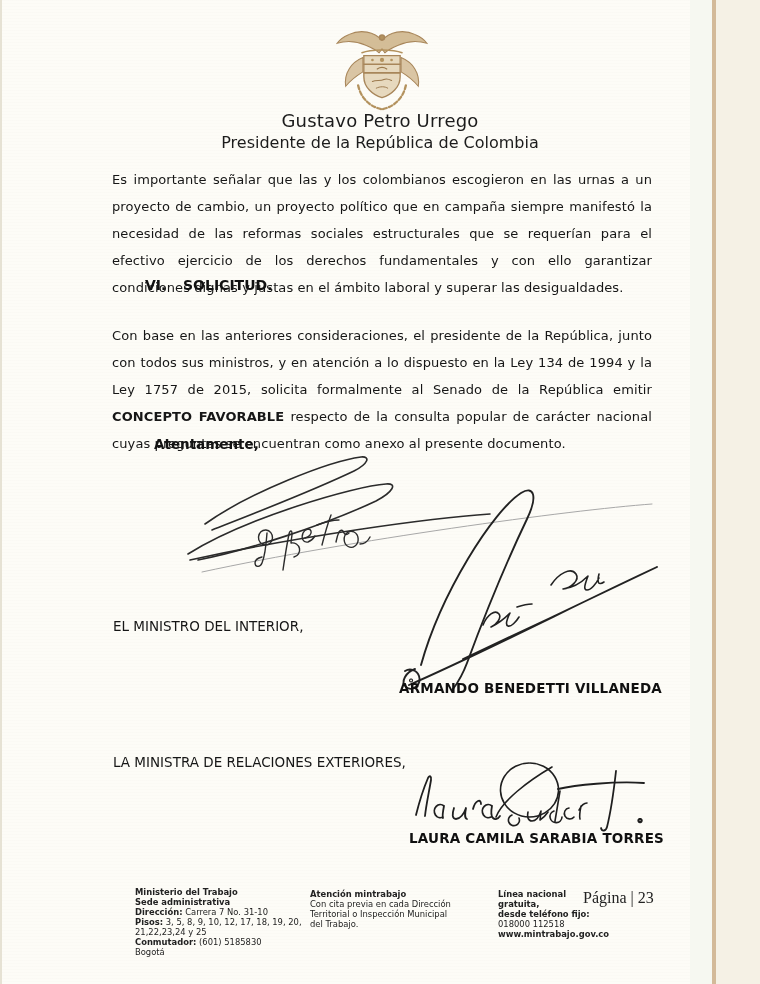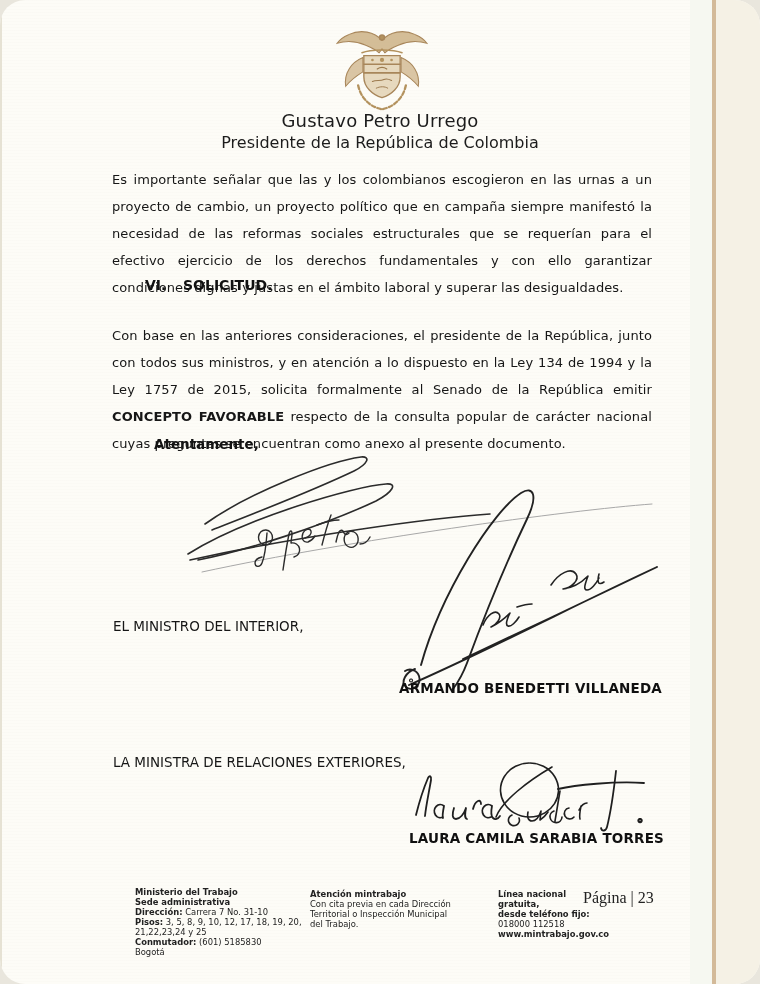--- a/index.html
+++ b/index.html
@@ -1,18 +1,18 @@
 <!DOCTYPE html>
 <html><head>
 <meta charset="utf-8">
 <style>
   html,body{margin:0;padding:0;}
   body{width:760px;height:984px;background:#e9e6dd;font-family:"DejaVu Sans","Liberation Sans",sans-serif;}
   .page{position:relative;width:760px;height:984px;background:#fdfcf7;overflow:hidden;
-        background-image:repeating-linear-gradient(180deg, rgba(120,110,90,0.015) 0 1px, rgba(255,255,255,0) 1px 3px);border-radius:25px;}
+        background-image:repeating-linear-gradient(180deg, rgba(120,110,90,0.015) 0 1px, rgba(255,255,255,0) 1px 3px);}
   .edge-left{position:absolute;left:0;top:0;width:2px;height:984px;background:#e6e2d4;}
   .edge-strip{position:absolute;left:690px;top:0;width:22px;height:984px;background:#f6f8f1;}
   .edge-line{position:absolute;left:712px;top:0;width:4px;height:984px;background:#d3ba99;}
   .edge-right{position:absolute;left:716px;top:0;width:44px;height:984px;background:#f5f1e5;}
   .abs{position:absolute;}
   .center{left:0;width:760px;text-align:center;}
   .title-name{top:110px;font-size:18px;color:#1c1c1c;letter-spacing:0.2px;}
   .title-role{top:133px;font-size:16px;color:#1c1c1c;}
   .para{left:112px;width:540px;font-size:13px;line-height:27px;color:#161616;text-align:justify;letter-spacing:0.1px;}
   .p1{top:166px;}

